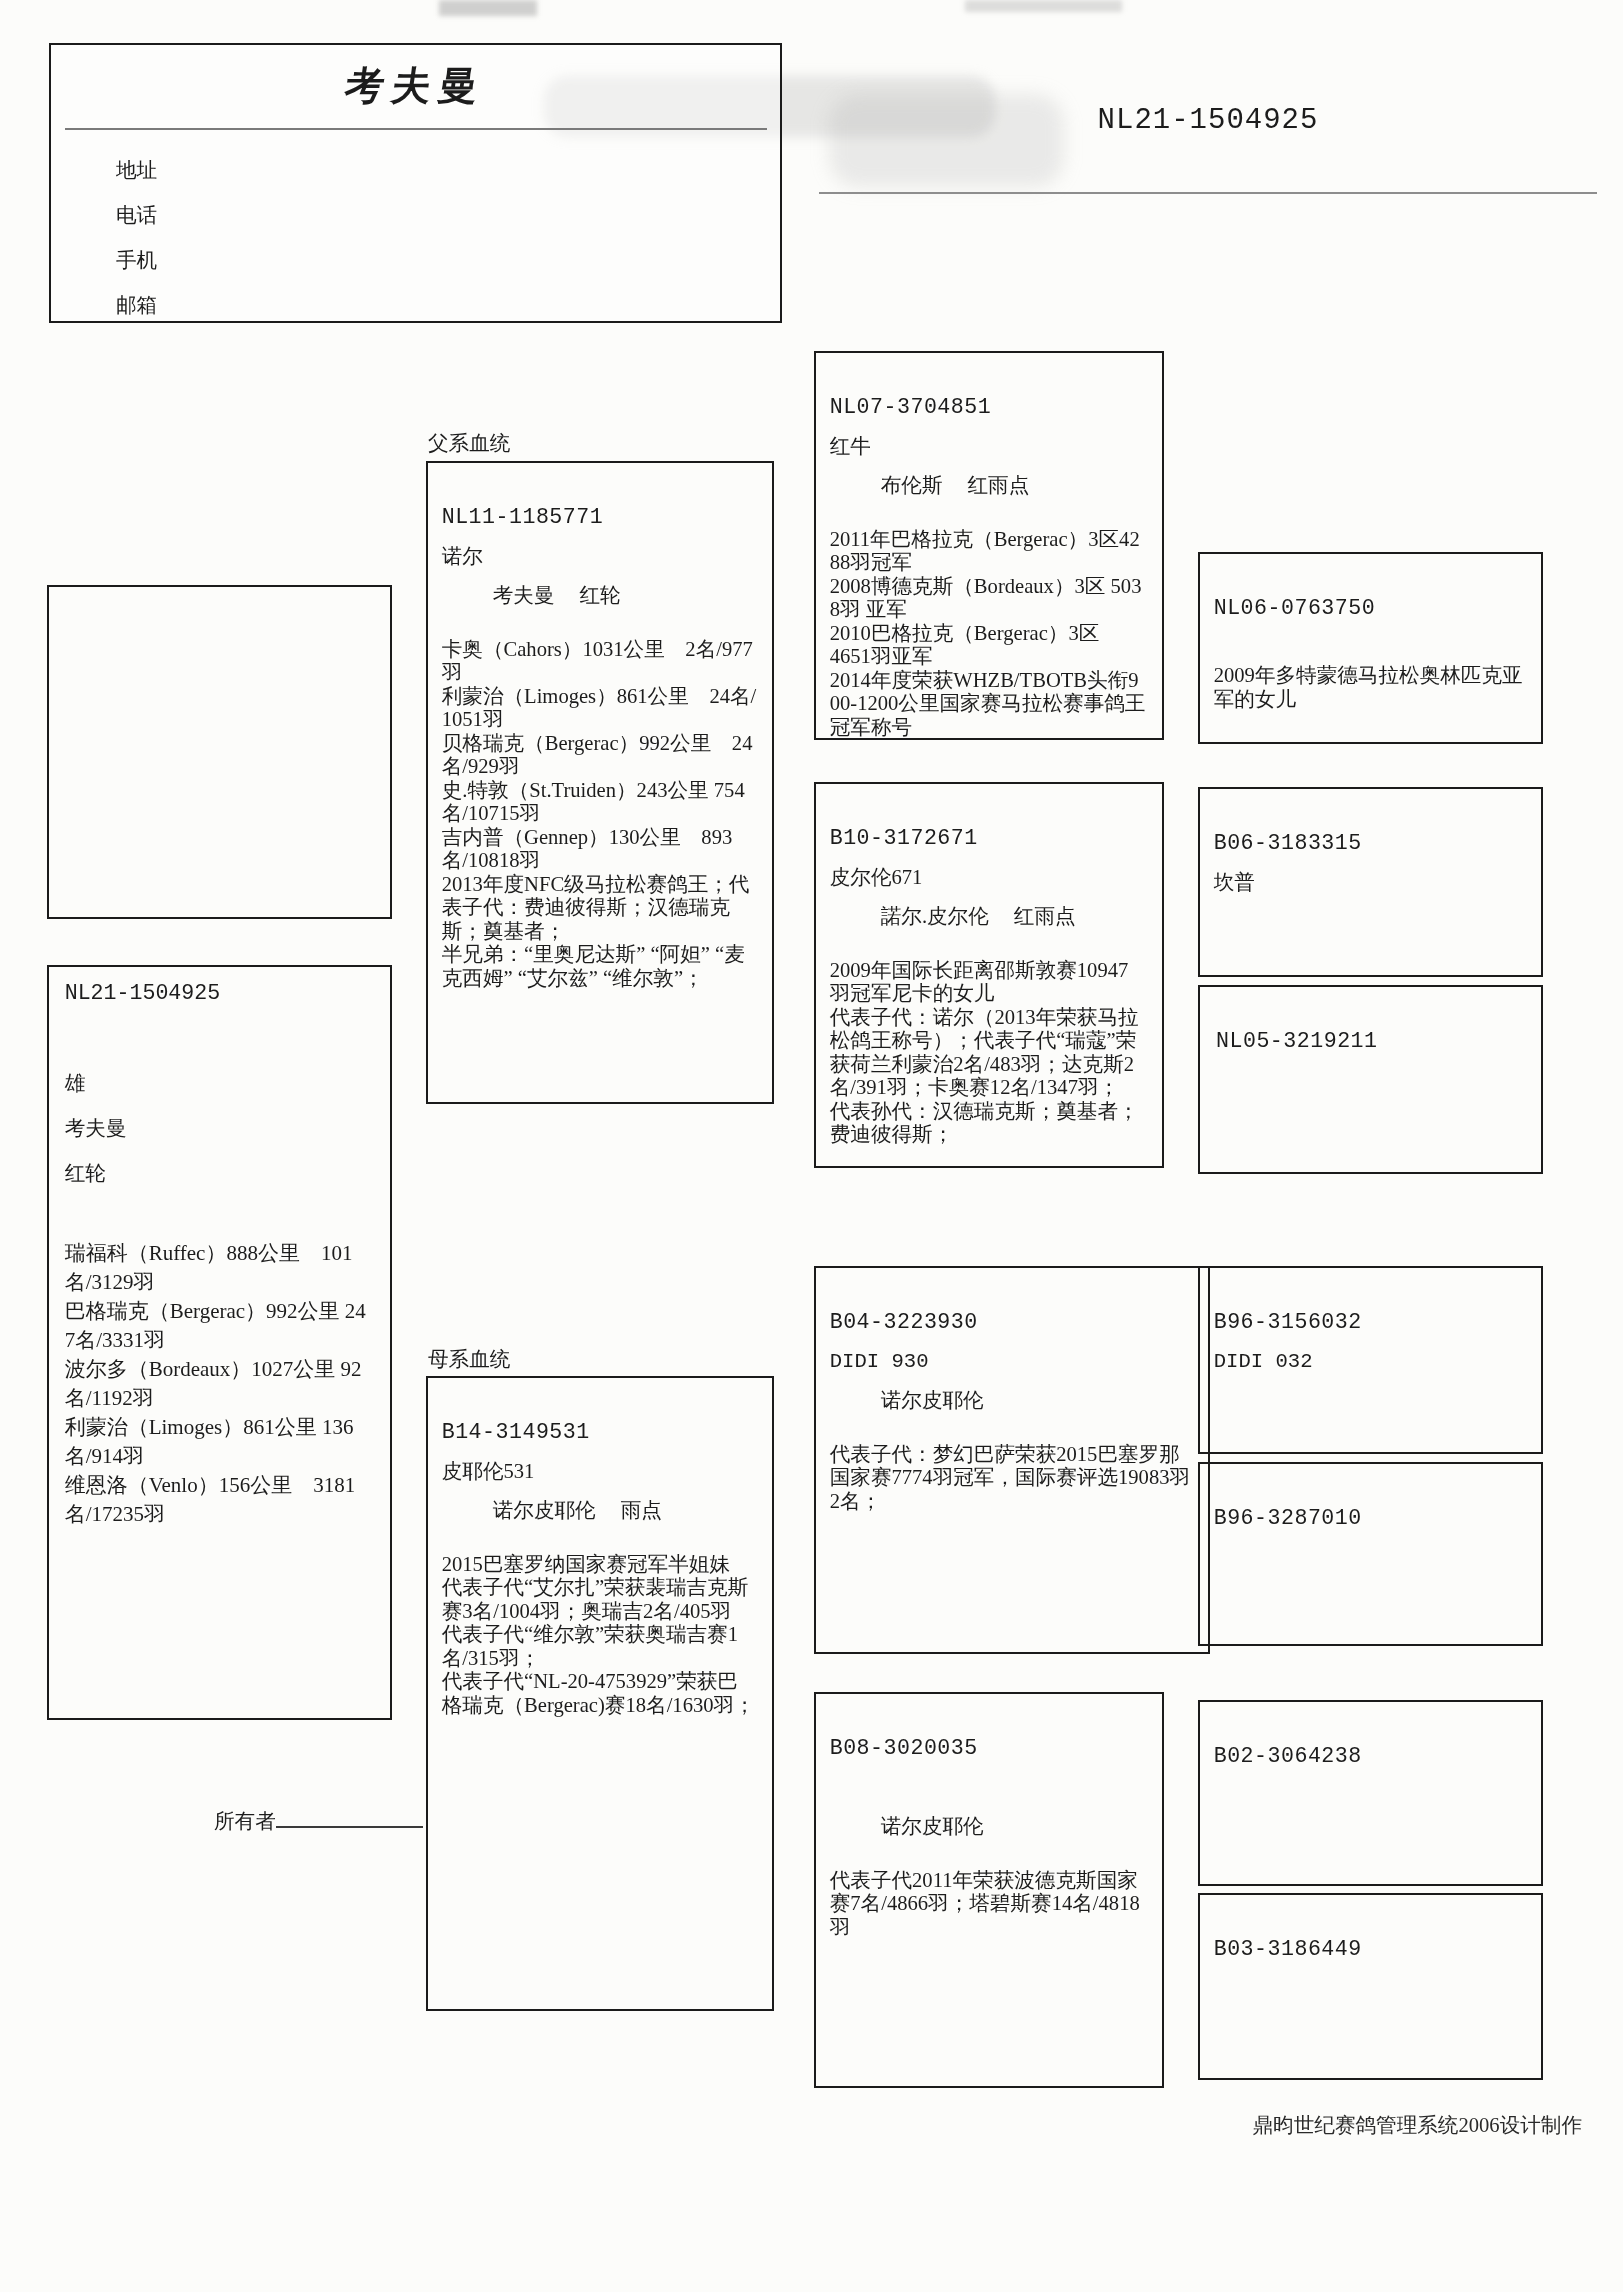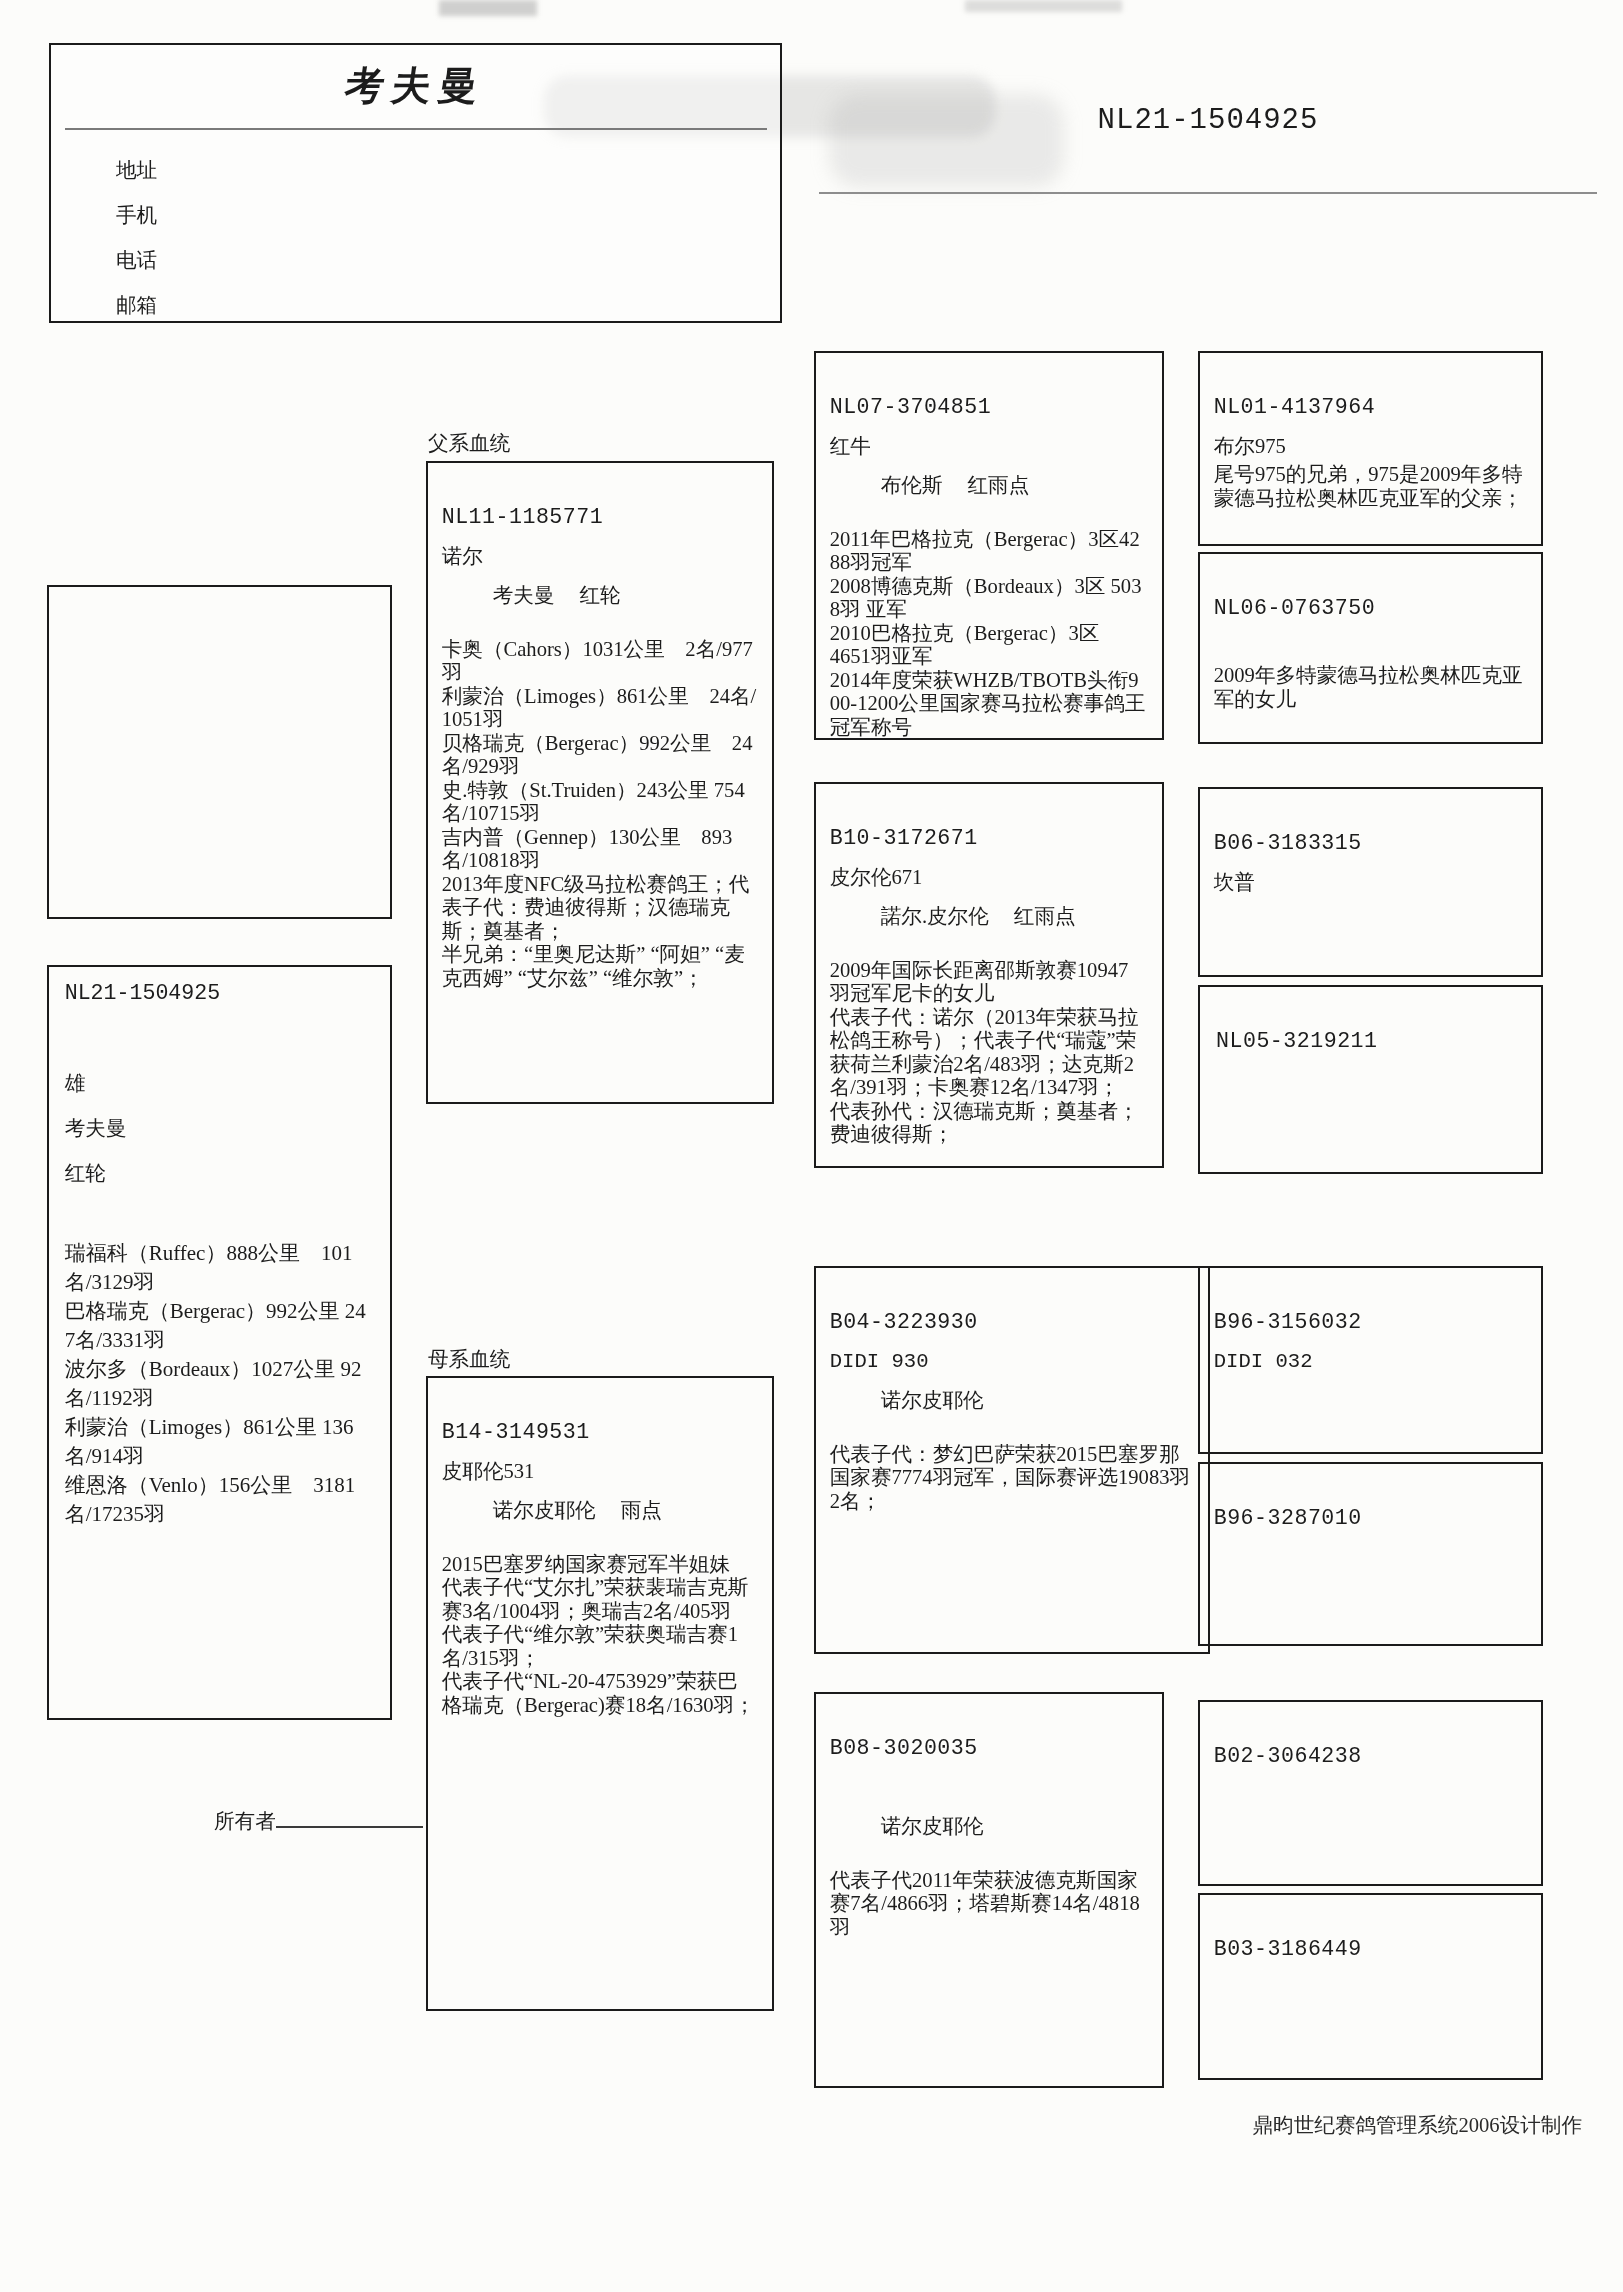--- a/index.html
+++ b/index.html
@@ -97,22 +97,22 @@
   <div class="smudge smudge-a"></div>
   <div class="smudge smudge-b"></div>
   <div class="smudge smudge-c"></div>
   <div class="smudge smudge-d"></div>
 
   <div class="loft-box">
     <div class="loft-title">考夫曼</div>
     <div class="loft-divider"></div>
     <div class="loft-fields">
       <div>地址</div>
+      <div>电话</div>
       <div>手机</div>
-      <div>电话</div>
       <div>邮箱</div>
     </div>
   </div>
 
   <div class="main-ring mono">NL21-1504925</div>
   <div class="main-ring-divider"></div>
 
   <div class="empty-box"></div>
 
   <div class="subject-box">
@@ -201,25 +201,20 @@
   <div class="pbox gp3">
     <div class="ring mono">B08-3020035</div>
     <div class="pname"></div>
     <div class="strainline">
       <span>诺尔皮耶伦</span>
       <span></span>
     </div>
     <div class="body">代表子代2011年荣获波德克斯国家赛7名/4866羽；塔碧斯赛14名/4818羽</div>
   </div>
 
-  <div class="pbox sbox ggp0">
-    <div class="ring mono">NL01-4137964</div>
-    <div class="pname">布尔975</div>
-    <div class="body">尾号975的兄弟，975是2009年多特蒙德马拉松奥林匹克亚军的父亲；</div>
-  </div>
 
   <div class="pbox sbox ggp1">
     <div class="ring mono">NL06-0763750</div>
     <div class="pname"></div>
     <div class="body">2009年多特蒙德马拉松奥林匹克亚军的女儿</div>
   </div>
 
   <div class="pbox sbox ggp2">
     <div class="ring mono">B06-3183315</div>
     <div class="pname">坎普</div>

